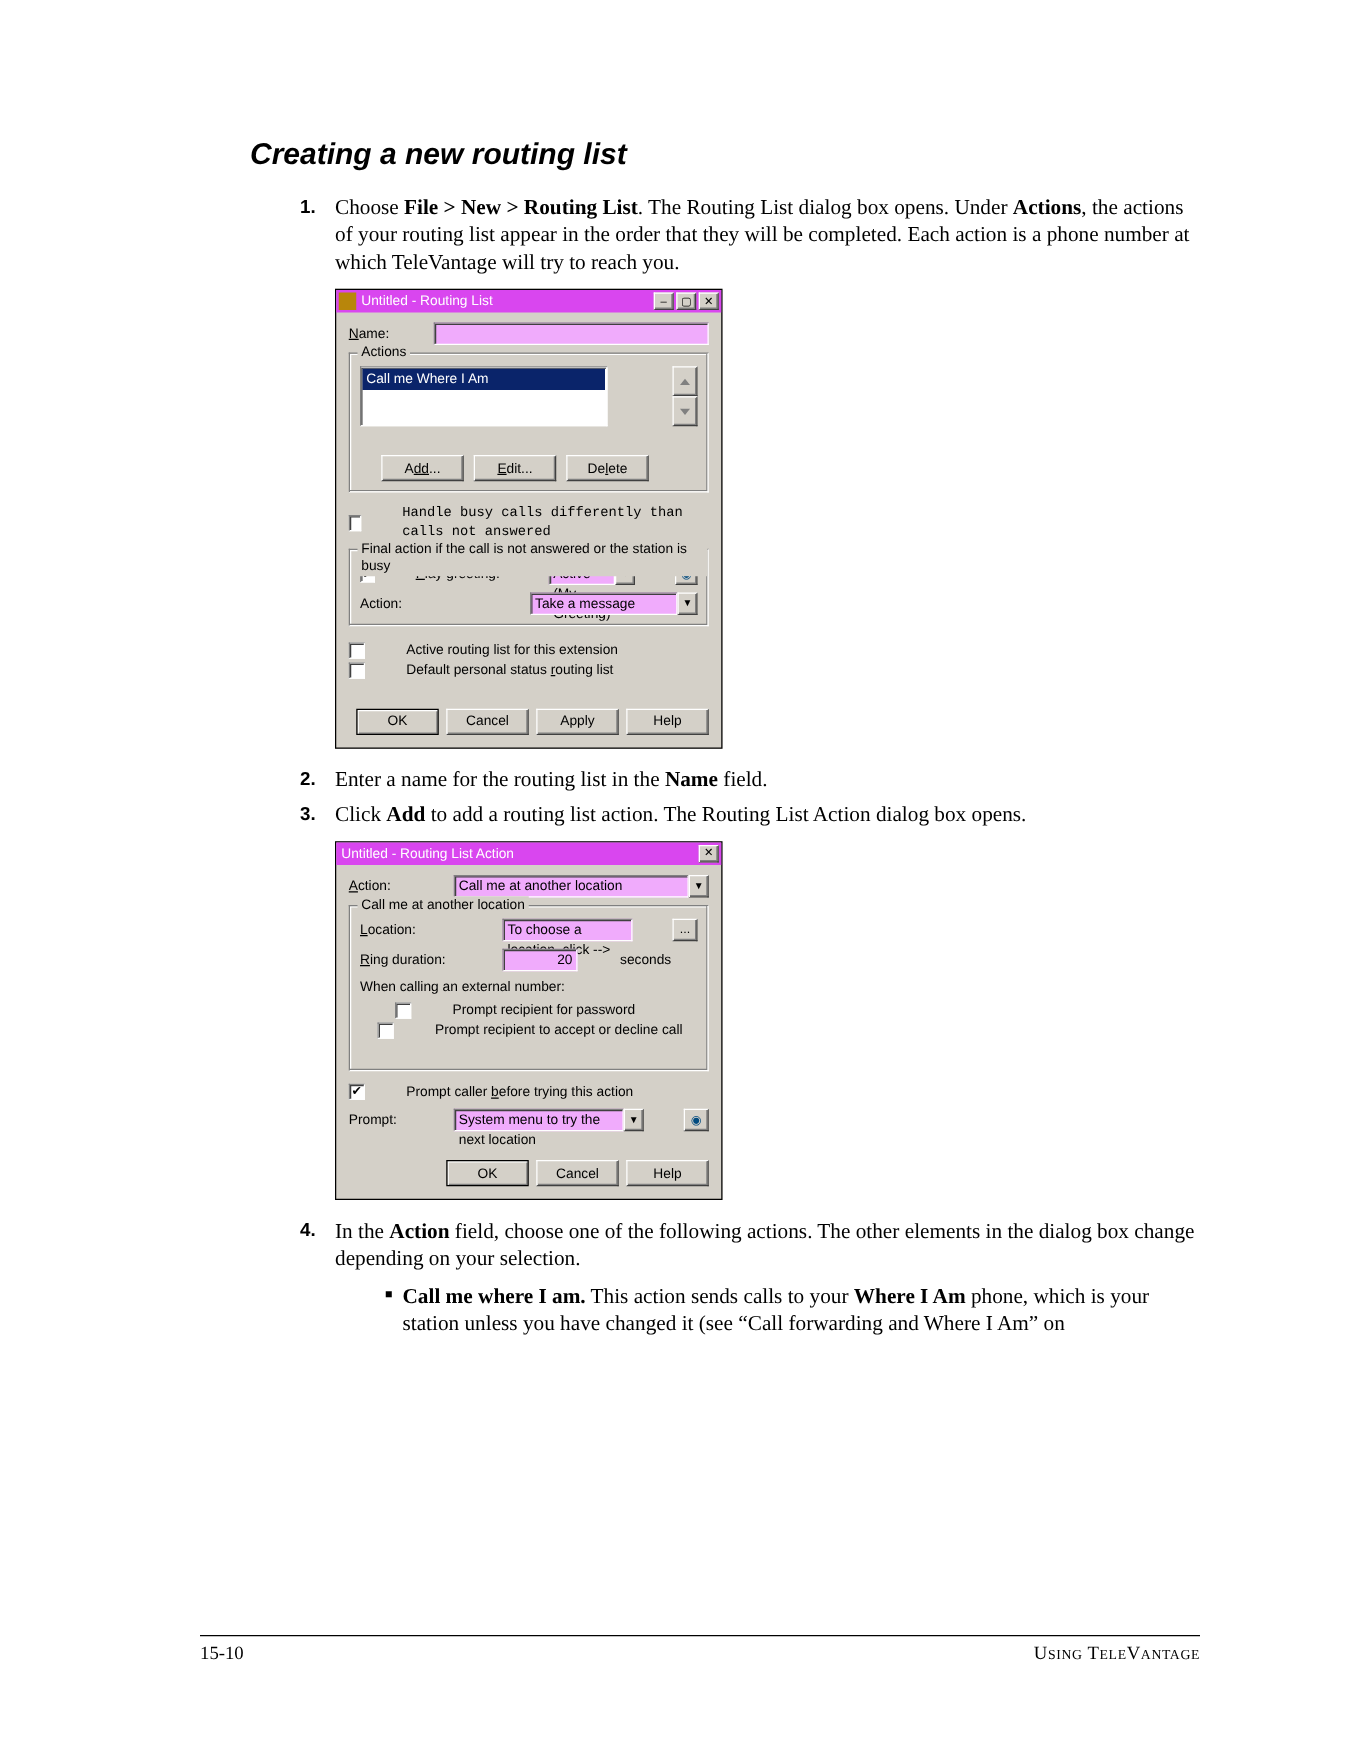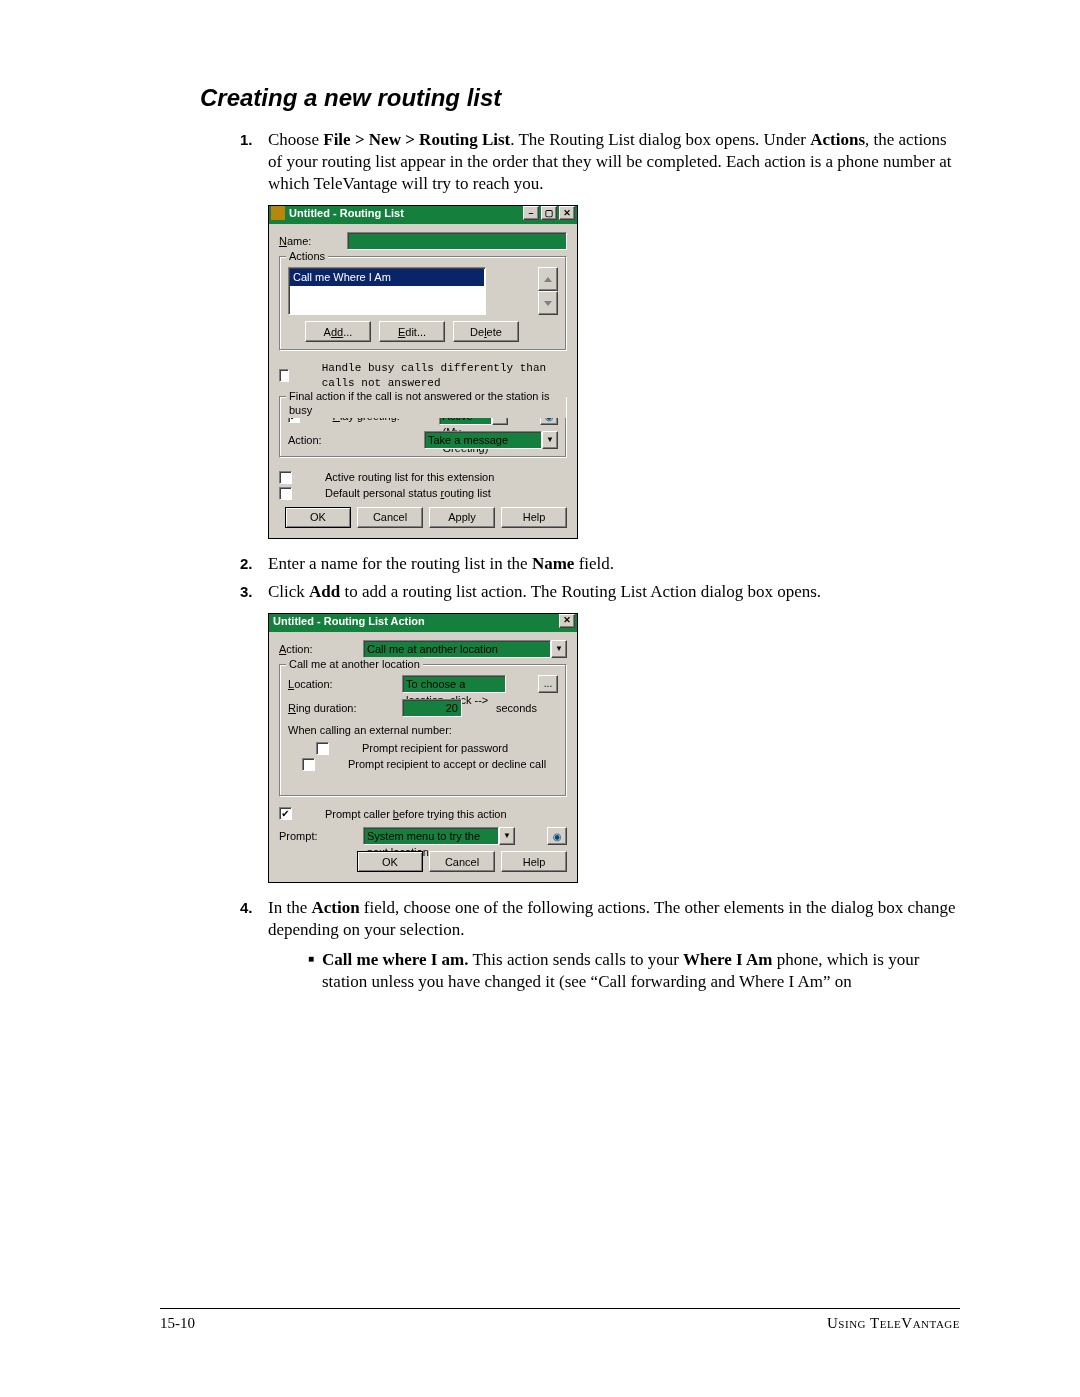--- a/index.html
+++ b/index.html
@@ -7,21 +7,21 @@
     padding: 0;
     background: #fff;
     font-family: "Times New Roman", Times, serif;
     color: #000;
   }
   .page {
     width: 1080px;
     height: 1397px;
     position: relative;
     box-sizing: border-box;
-    padding: 82px 120px 0 200px;
+    padding: 108px 120px 0 200px;
     font-size: 17px;
     line-height: 1.3;
   }
   .heading {
     font-family: Arial, Helvetica, sans-serif;
     font-size: 24px;
     font-weight: bold;
     font-style: italic;
     margin-bottom: 16px;
   }
@@ -52,25 +52,26 @@
     font-family: Tahoma, Arial, Helvetica, sans-serif;
     font-size: 11px;
     color: #000;
     background: #d4d0c8;
     border: 1px solid #000;
     box-sizing: border-box;
     margin: 10px 0 14px 68px;
   }
   .titlebar {
     height: 18px;
-    background: #15803d;
+    background: #d946ef;
     color: #fff;
     display: flex;
+    align-items: center;
     padding: 0 2px;
-    font-weight: bold;
+    font-weight: normal;
     font-size: 11px;
   }
   .titlebar .appicon {
     width: 14px; height: 14px;
     background: #b8860b;
     margin-right: 4px;
   }
   .titlebar .spacer { flex: 1; }
   .winbtn {
     width: 16px; height: 14px;
@@ -96,21 +97,21 @@
     align-items: center;
     margin-bottom: 6px;
     gap: 28px;
   }
   .lbl {
     font-size: 11px;
   }
   .underline-char { text-decoration: underline; }
   .sunken-input {
     height: 18px;
-    background: #15803d;
+    background: #f0abfc;
     border: 1px solid #808080;
     border-right-color: #fff;
     border-bottom-color: #fff;
     box-shadow: inset 1px 1px 0 #404040;
     box-sizing: border-box;
     padding: 0 3px;
     font-size: 11px;
     font-family: Tahoma, Arial, sans-serif;
     line-height: 16px;
   }
@@ -177,20 +178,21 @@
     background:#d4d0c8;
     border:1px solid #fff;
     border-right-color:#404040;
     border-bottom-color:#404040;
     box-shadow: inset -1px -1px 0 #808080;
     font-size:11px;
     font-family: Tahoma, Arial, sans-serif;
     display:flex;align-items:center;justify-content:center;
     box-sizing:border-box;
     padding: 0 4px;
+    margin-top: 17px;
   }
   .btn.default {
     border:1px solid #000;
     box-shadow: inset 1px 1px 0 #fff, inset -1px -1px 0 #808080;
   }
   .chk {
     width:13px;height:13px;
     background:#fff;
     border:1px solid #808080;
     border-right-color:#fff;border-bottom-color:#fff;

